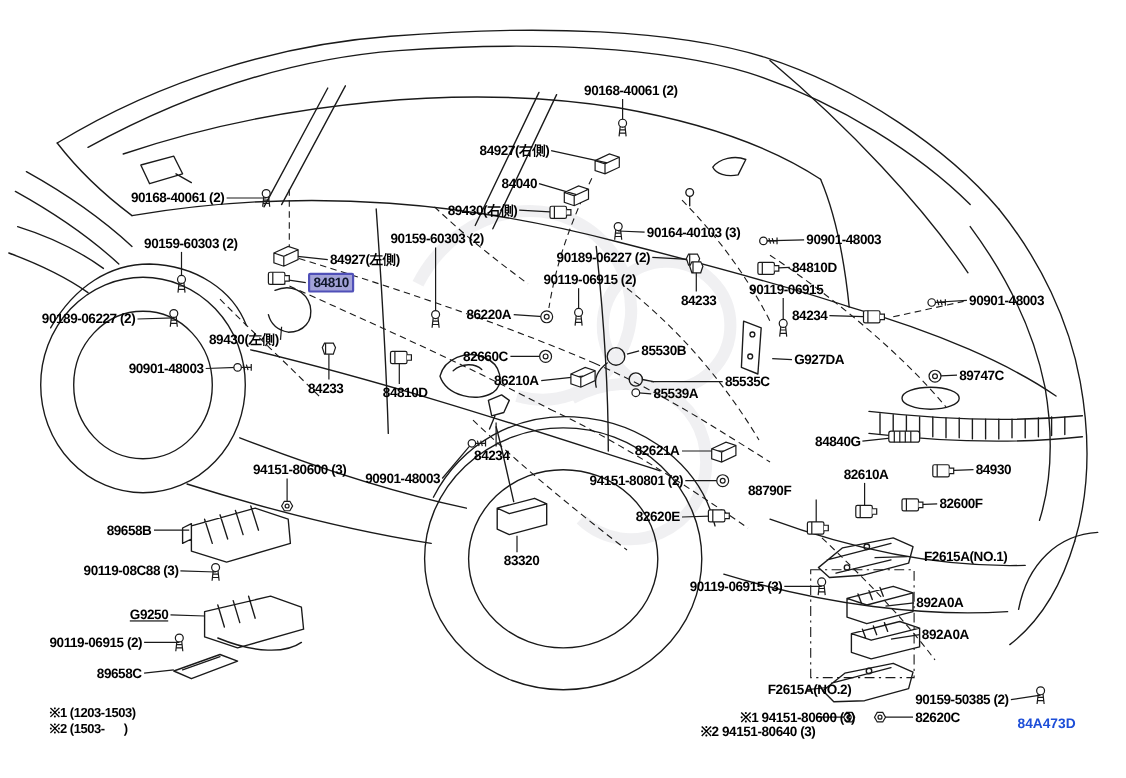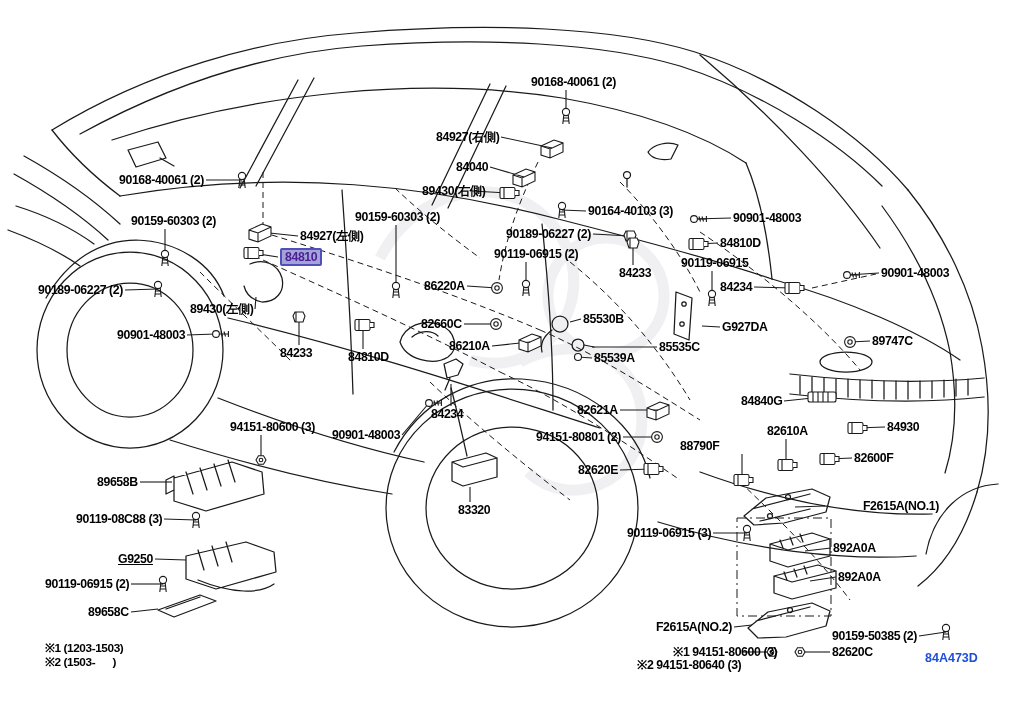--- a/index.html
+++ b/index.html
@@ -242,26 +242,26 @@
         <line x1="743" y1="652" x2="772" y2="652"></line>
         <path d="M 767,652 l2.5,-4.3 h5 l2.5,4.3 l-2.5,4.3 h-5 z"></path>
         <circle cx="772" cy="652" r="1.8"></circle>
       </g>
   </svg>
 
   <div id="labels">
       <div class="callout" style="left: 531px; top: 75px;">90168-40061 (2)</div>
       <div class="callout" style="left: 436px; top: 130px;">84927(右側)</div>
       <div class="callout" style="left: 456px; top: 160px;">84040</div>
-      <div class="callout" style="left: 422px; top: 184px;">89430(右側)</div>
+      <div class="callout" style="left: 407px; top: 184px;">89430(右側)</div>
       <div class="callout" style="left: 119px; top: 173px;">90168-40061 (2)</div>
       <div class="callout" style="left: 131px; top: 214px;">90159-60303 (2)</div>
       <div class="callout" style="left: 355px; top: 210px;">90159-60303 (2)</div>
       <div class="callout" style="left: 300px; top: 229px;">84927(左側)</div>
-      <div class="callout hl" style="left: 280px; top: 248px; background: rgb(163, 163, 216); border-color: rgb(80, 80, 184); color: #4c1d95;">84810</div>
+      <div class="callout hl" style="left: 280px; top: 248px; background: rgb(163, 163, 216); border-color: rgb(80, 80, 184); color: #0f172a;">84810</div>
       <div class="callout" style="left: 588px; top: 204px;">90164-40103 (3)</div>
       <div class="callout" style="left: 733px; top: 211px;">90901-48003</div>
       <div class="callout" style="left: 506px; top: 227px;">90189-06227 (2)</div>
       <div class="callout" style="left: 720px; top: 236px;">84810D</div>
       <div class="callout" style="left: 494px; top: 247px;">90119-06915 (2)</div>
       <div class="callout" style="left: 681px; top: 256px;">90119-06915</div>
       <div class="callout" style="left: 619px; top: 266px;">84233</div>
       <div class="callout" style="left: 720px; top: 280px;">84234</div>
       <div class="callout" style="left: 881px; top: 266px;">90901-48003</div>
       <div class="callout" style="left: 722px; top: 320px;">G927DA</div>
@@ -287,25 +287,25 @@
       <div class="callout" style="left: 230px; top: 420px;">94151-80600 (3)</div>
       <div class="callout" style="left: 332px; top: 428px;">90901-48003</div>
       <div class="callout" style="left: 536px; top: 430px;">94151-80801 (2)</div>
       <div class="callout" style="left: 578px; top: 463px;">82620E</div>
       <div class="callout" style="left: 458px; top: 503px;">83320</div>
       <div class="callout" style="left: 97px; top: 475px;">89658B</div>
       <div class="callout" style="left: 76px; top: 512px;">90119-08C88 (3)</div>
       <div class="callout" style="left: 118px; top: 552px; text-decoration: underline;">G9250</div>
       <div class="callout" style="left: 45px; top: 577px;">90119-06915 (2)</div>
       <div class="callout" style="left: 88px; top: 605px;">89658C</div>
-      <div class="callout" style="left: 827px; top: 499px; padding-left: 36px;">F2615A(NO.1)</div>
+      <div class="callout" style="left: 804px; top: 499px; padding-left: 36px;">F2615A(NO.1)</div>
       <div class="callout" style="left: 627px; top: 526px;">90119-06915 (3)</div>
       <div class="callout" style="left: 833px; top: 541px;">892A0A</div>
       <div class="callout" style="left: 838px; top: 570px;">892A0A</div>
-      <div class="callout" style="left: 640px; top: 620px; padding-left: 16px;">F2615A(NO.2)</div>
+      <div class="callout" style="left: 682px; top: 620px; padding-left: 16px;">F2615A(NO.2)</div>
       <div class="callout" style="left: 832px; top: 629px;">90159-50385 (2)</div>
       <div class="callout" style="left: 832px; top: 645px;">82620C</div>
       <div class="callout" style="left: 673px; top: 645px;">※1 94151-80600 (3)</div>
       <div class="callout" style="left: 637px; top: 658px;">※2 94151-80640 (3)</div>
       <div class="callout code" style="left: 925px; top: 651px;">84A473D</div>
       <div class="callout footnote" style="left: 45px; top: 641px;">※1 (1203-1503)</div>
       <div class="callout footnote" style="left: 45px; top: 655px;">※2 (1503-      )</div>
     </div>
 </div>
 

